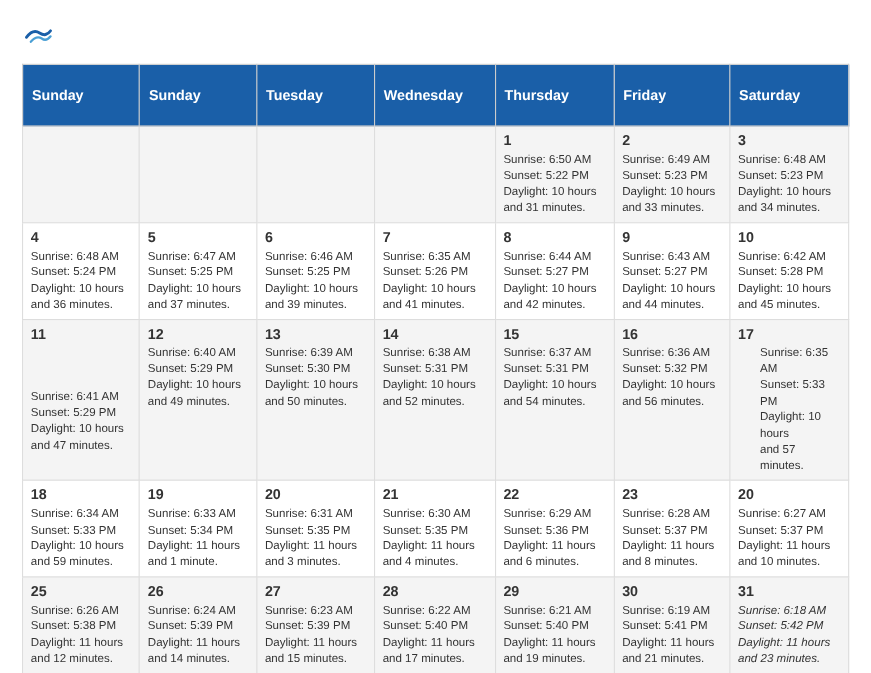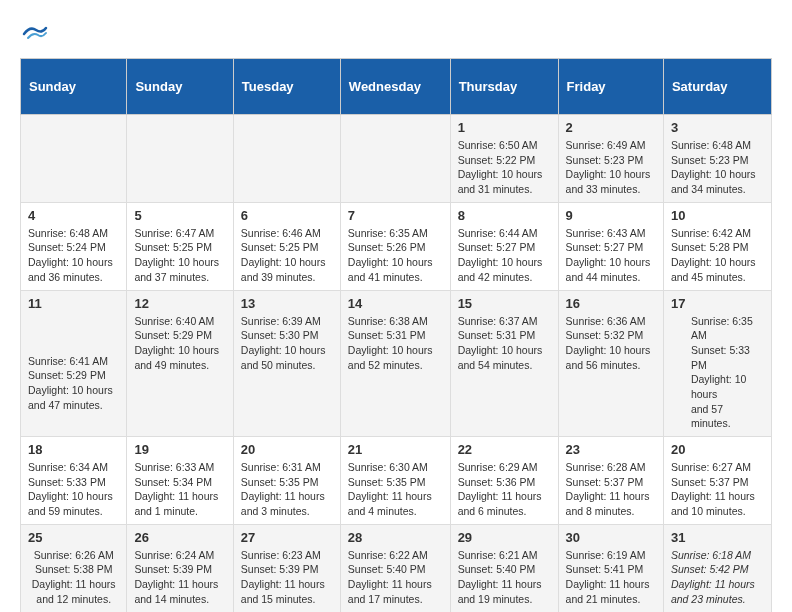--- a/index.html
+++ b/index.html
@@ -299,21 +299,21 @@
           <span class="day-number">20</span>
           <div class="cell-content" style="white-space: pre-line;">Sunrise: 6:27 AM
 Sunset: 5:37 PM
 Daylight: 11 hours
 and 10 minutes.</div>
         </td>
       </tr>
       <tr>
         <td>
           <span class="day-number">25</span>
-          <div class="cell-content" style="white-space: pre-line; text-align: center;">Sunrise: 6:26 AM
+          <div class="cell-content" style="white-space: pre-line;">Sunrise: 6:26 AM
 Sunset: 5:38 PM
 Daylight: 11 hours
 and 12 minutes.</div>
         </td>
         <td>
           <span class="day-number">26</span>
           <div class="cell-content" style="white-space: pre-line;">Sunrise: 6:24 AM
 Sunset: 5:39 PM
 Daylight: 11 hours
 and 14 minutes.</div>

